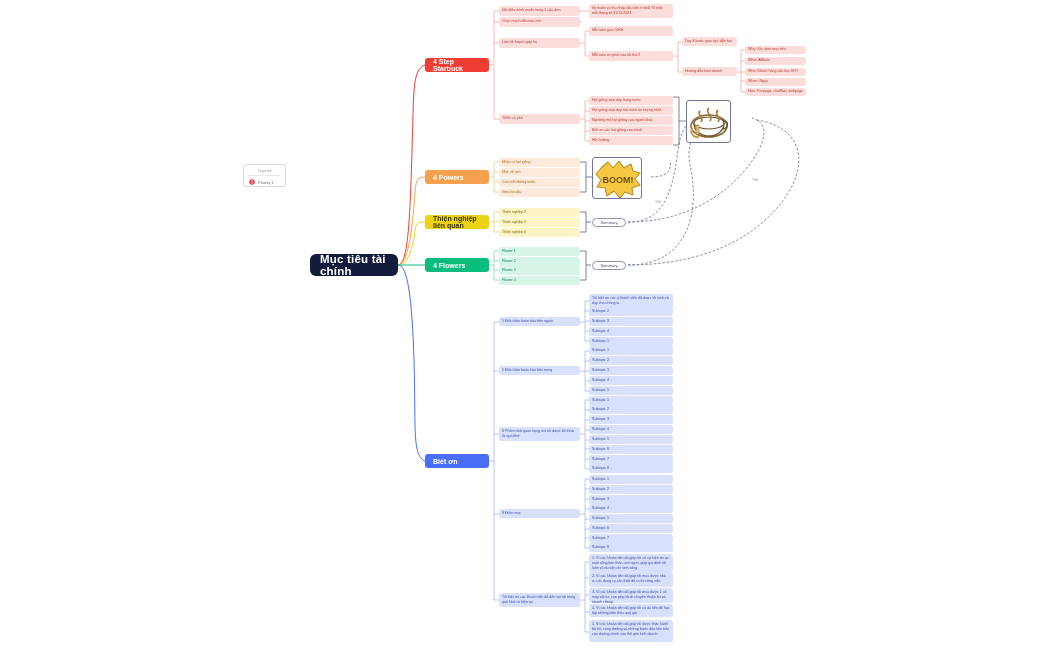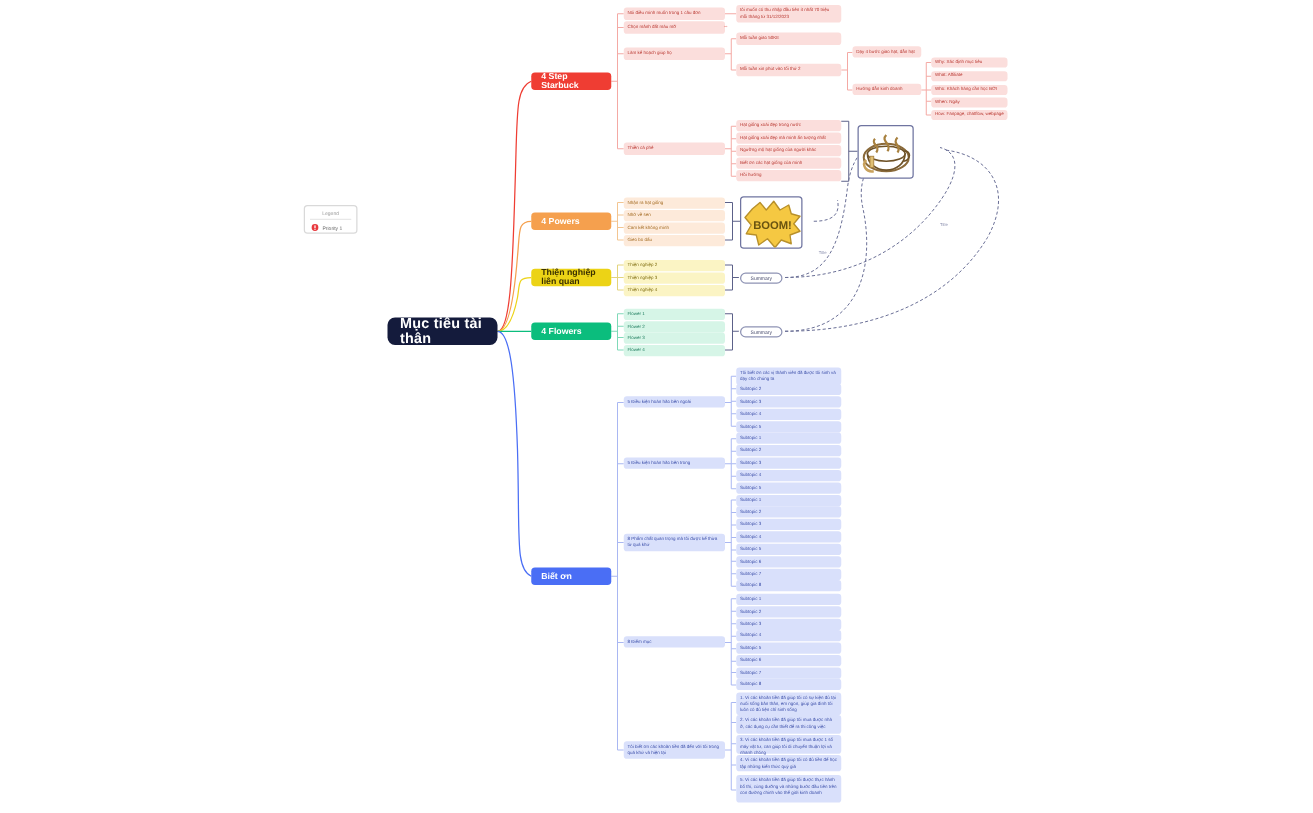--- a/index.html
+++ b/index.html
@@ -131,21 +131,21 @@
       <svg class="legend-dot" viewBox="0 0 12 12">
         <circle cx="6" cy="6" r="5.5" fill="#e8383d"></circle>
         <rect x="5" y="2.6" width="2" height="4.4" fill="#ffffff"></rect>
         <rect x="5" y="8" width="2" height="1.7" fill="#ffffff"></rect>
       </svg>
       <span class="legend-label">Priority 1</span>
     </div>
   </div>
 
   <div class="node central" style="left:310px;top:254px;width:88px;">
-    <span>Mục tiêu tài thân</span>
+    <span>Mục tiêu tài chính</span>
   </div>
 
   <div class="node l1 red" style="left:425px;top:58px;width:64px;">
     <span>4 Step Starbuck</span>
   </div>
 
   <div class="node leaf red" style="left:499px;top:6px;width:81px;height:10px;">
     <span>Nói điều mình muốn trong 1 câu đơn</span>
   </div>
   <div class="node leaf red" style="left:499px;top:17px;width:81px;height:10px;">

